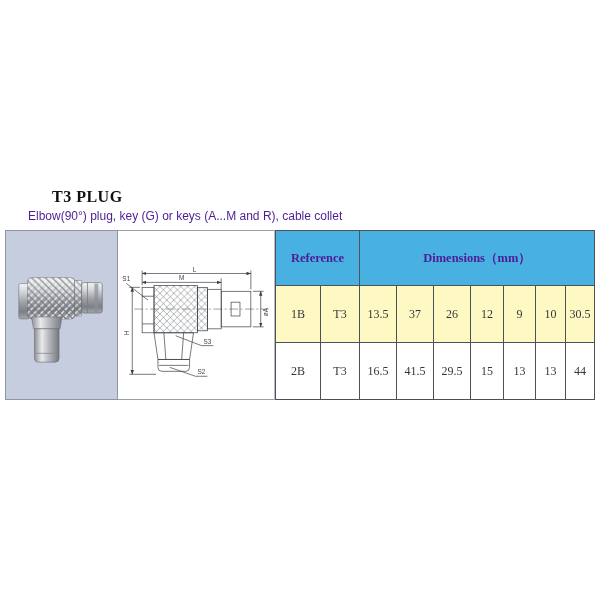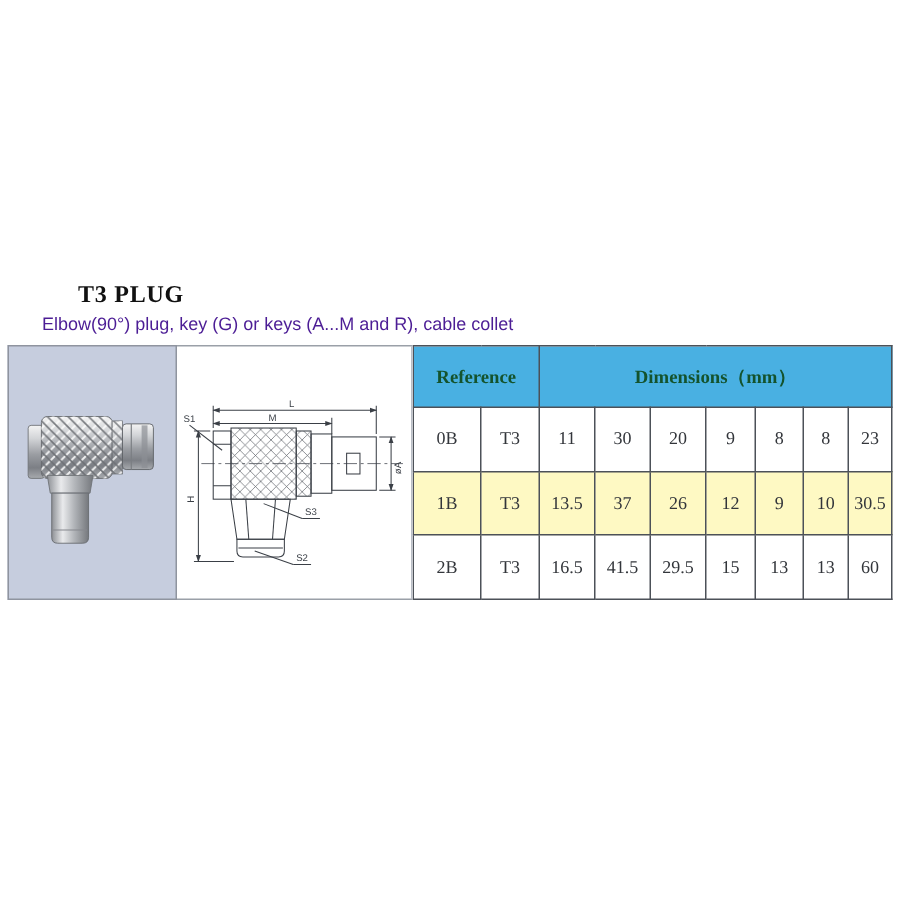--- a/index.html
+++ b/index.html
@@ -49,21 +49,21 @@
     font-family: "Liberation Serif", serif;
   }
   table.dims th, table.dims td {
     border: 1px solid #4c5158;
     text-align: center; vertical-align: middle;
     padding: 0;
   }
   .hdr-group th {
     height: 28px;
     background: #49b0e2;
-    color: #14532d; font-weight: bold; font-size: 12.5px;
+    color: #4c1d95; font-weight: bold; font-size: 12.5px;
   }
   .hdr-cols th { height: 26px; font-size: 12px; color: #1a2848; font-weight: normal; }
   .hdr-cols th.ref-col { background: #d8dde6; }
   .hdr-cols th.dim-col { background: #aedcf4; }
   .data-row td { height: 29px; font-size: 12px; color: #33363b; background: #ffffff; }
   .data-row.alt td { background: #fef9c3; }
 
   .col-series { width: 45px; } .col-model { width: 39px; }
   .col-a { width: 37px; } .col-l { width: 37px; } .col-m { width: 37px; }
   .col-s1 { width: 33px; } .col-s2 { width: 32px; } .col-s3 { width: 30px; }
@@ -197,50 +197,39 @@
           <col class="col-s1">
           <col class="col-s2">
           <col class="col-s3">
           <col class="col-h">
       </colgroup>
       <tbody>
           <tr class="hdr-group">
         <th colspan="2">Reference</th>
         <th colspan="7">Dimensions（mm）</th>
       </tr>
-      <tr class="data-row">
-        <td>0B</td>
-        <td>T3</td>
-        <td>11</td>
-        <td>30</td>
-        <td>20</td>
-        <td>9</td>
-        <td>8</td>
-        <td>8</td>
-        <td>23</td>
-      </tr>
       <tr class="data-row alt">
         <td>1B</td>
         <td>T3</td>
         <td>13.5</td>
         <td>37</td>
         <td>26</td>
         <td>12</td>
         <td>9</td>
         <td>10</td>
         <td>30.5</td>
       </tr>
       <tr class="data-row">
         <td>2B</td>
         <td>T3</td>
         <td>16.5</td>
         <td>41.5</td>
         <td>29.5</td>
         <td>15</td>
         <td>13</td>
         <td>13</td>
-        <td>60</td>
+        <td>44</td>
       </tr>
     </tbody>
       </table>
   </div>
 
 </div>
 
 </body></html>

